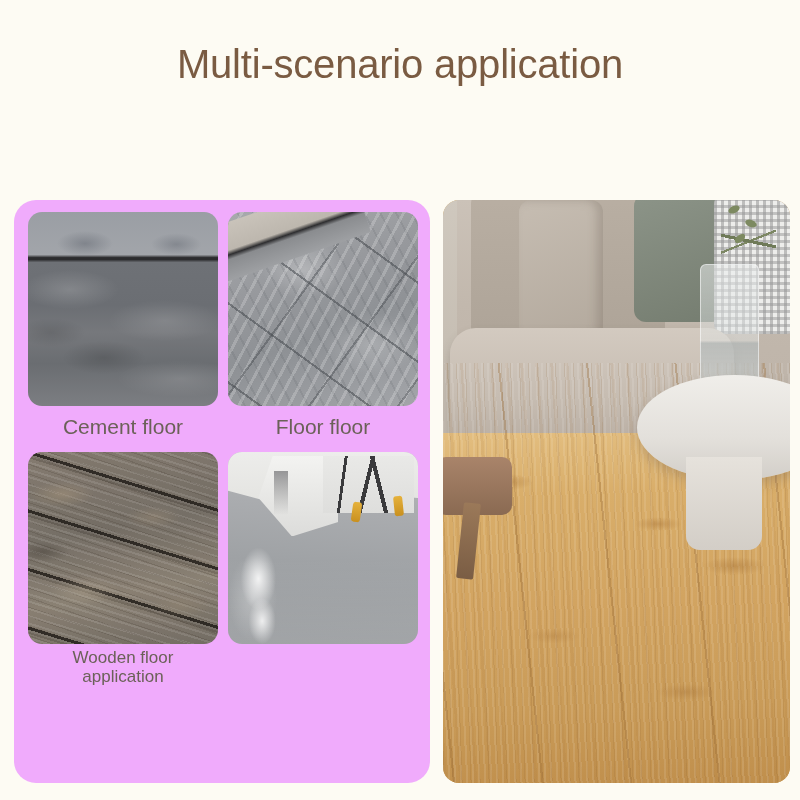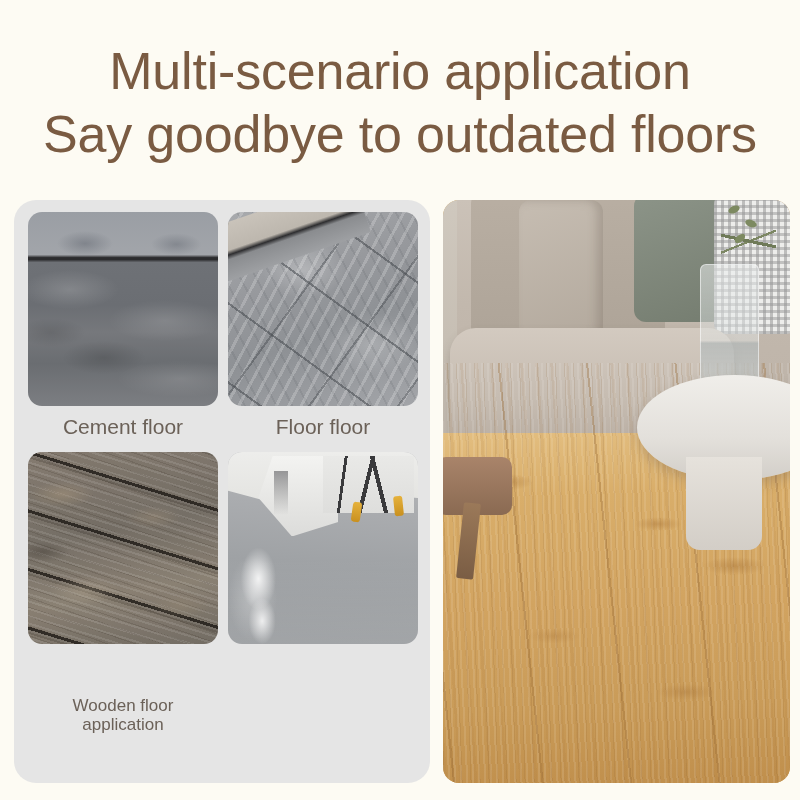--- a/index.html
+++ b/index.html
@@ -14,32 +14,32 @@
   
   .headline {
     position:absolute;
     top:40px; left:0; right:0;
     text-align:center;
     color:#7A5B42;
     line-height:1.22;
   }
   .headline .line {
     display:block;
-    font-size:52px;
+    font-size:40px;
     font-weight:400;
     letter-spacing:-0.2px;
     white-space:nowrap;
   }
 
   
   .left-card {
     position:absolute;
     left:14px; top:200px;
     width:416px; height:583px;
-    background:#e5e5e5;
+    background:#f0abfc;
     border-radius:22px;
     overflow:hidden;
   }
   .thumb-grid {
     position:absolute;
     left:14px; top:12px;
     width:390px;
   }
   .thumb-row { display:flex; gap:10px; }
   .thumb-cell { width:190px; }
@@ -53,21 +53,21 @@
   .thumb-row.row2 .thumb { height:192px; }
 
   .thumb-label {
     color:#6B6158;
     text-align:center;
     font-size:21px;
     line-height:1.12;
     padding-top:9px;
     height:46px;
   }
-  .thumb-label.small { font-size:17px; padding-top:12px;margin-top:40px; }
+  .thumb-label.small { font-size:17px; padding-top:4px; }
 
   
   .tex-cement {
     width:100%; height:100%;
     background:
       linear-gradient(180deg,#9A9EA4 0%,#A2A5AA 22%,#2C2C2E 23.5%,#2C2C2E 24.5%,#6E7176 26%,#6B6E73 48%,#76787C 62%,#6A6D71 78%,#7C7E82 100%);
     position:relative;
   }
   .tex-cement::before {
     content:""; position:absolute; inset:0;
@@ -303,21 +303,20 @@
     background:linear-gradient(180deg,#9B7959,#7A5D44);
     transform:rotate(6deg);
     border-radius:2px;
   }
 </style>
 </head>
 <body>
 
 <div class="headline">
   <span class="line">Multi-scenario application</span>
-  <span class="line">Say goodbye to outdated floors</span>
 </div>
 
 <div class="left-card">
 
   <div class="thumb-grid">
 
     <div class="thumb-row row1">
       <div class="thumb-cell">
         <div class="thumb">
           <div class="tex-cement"></div>

